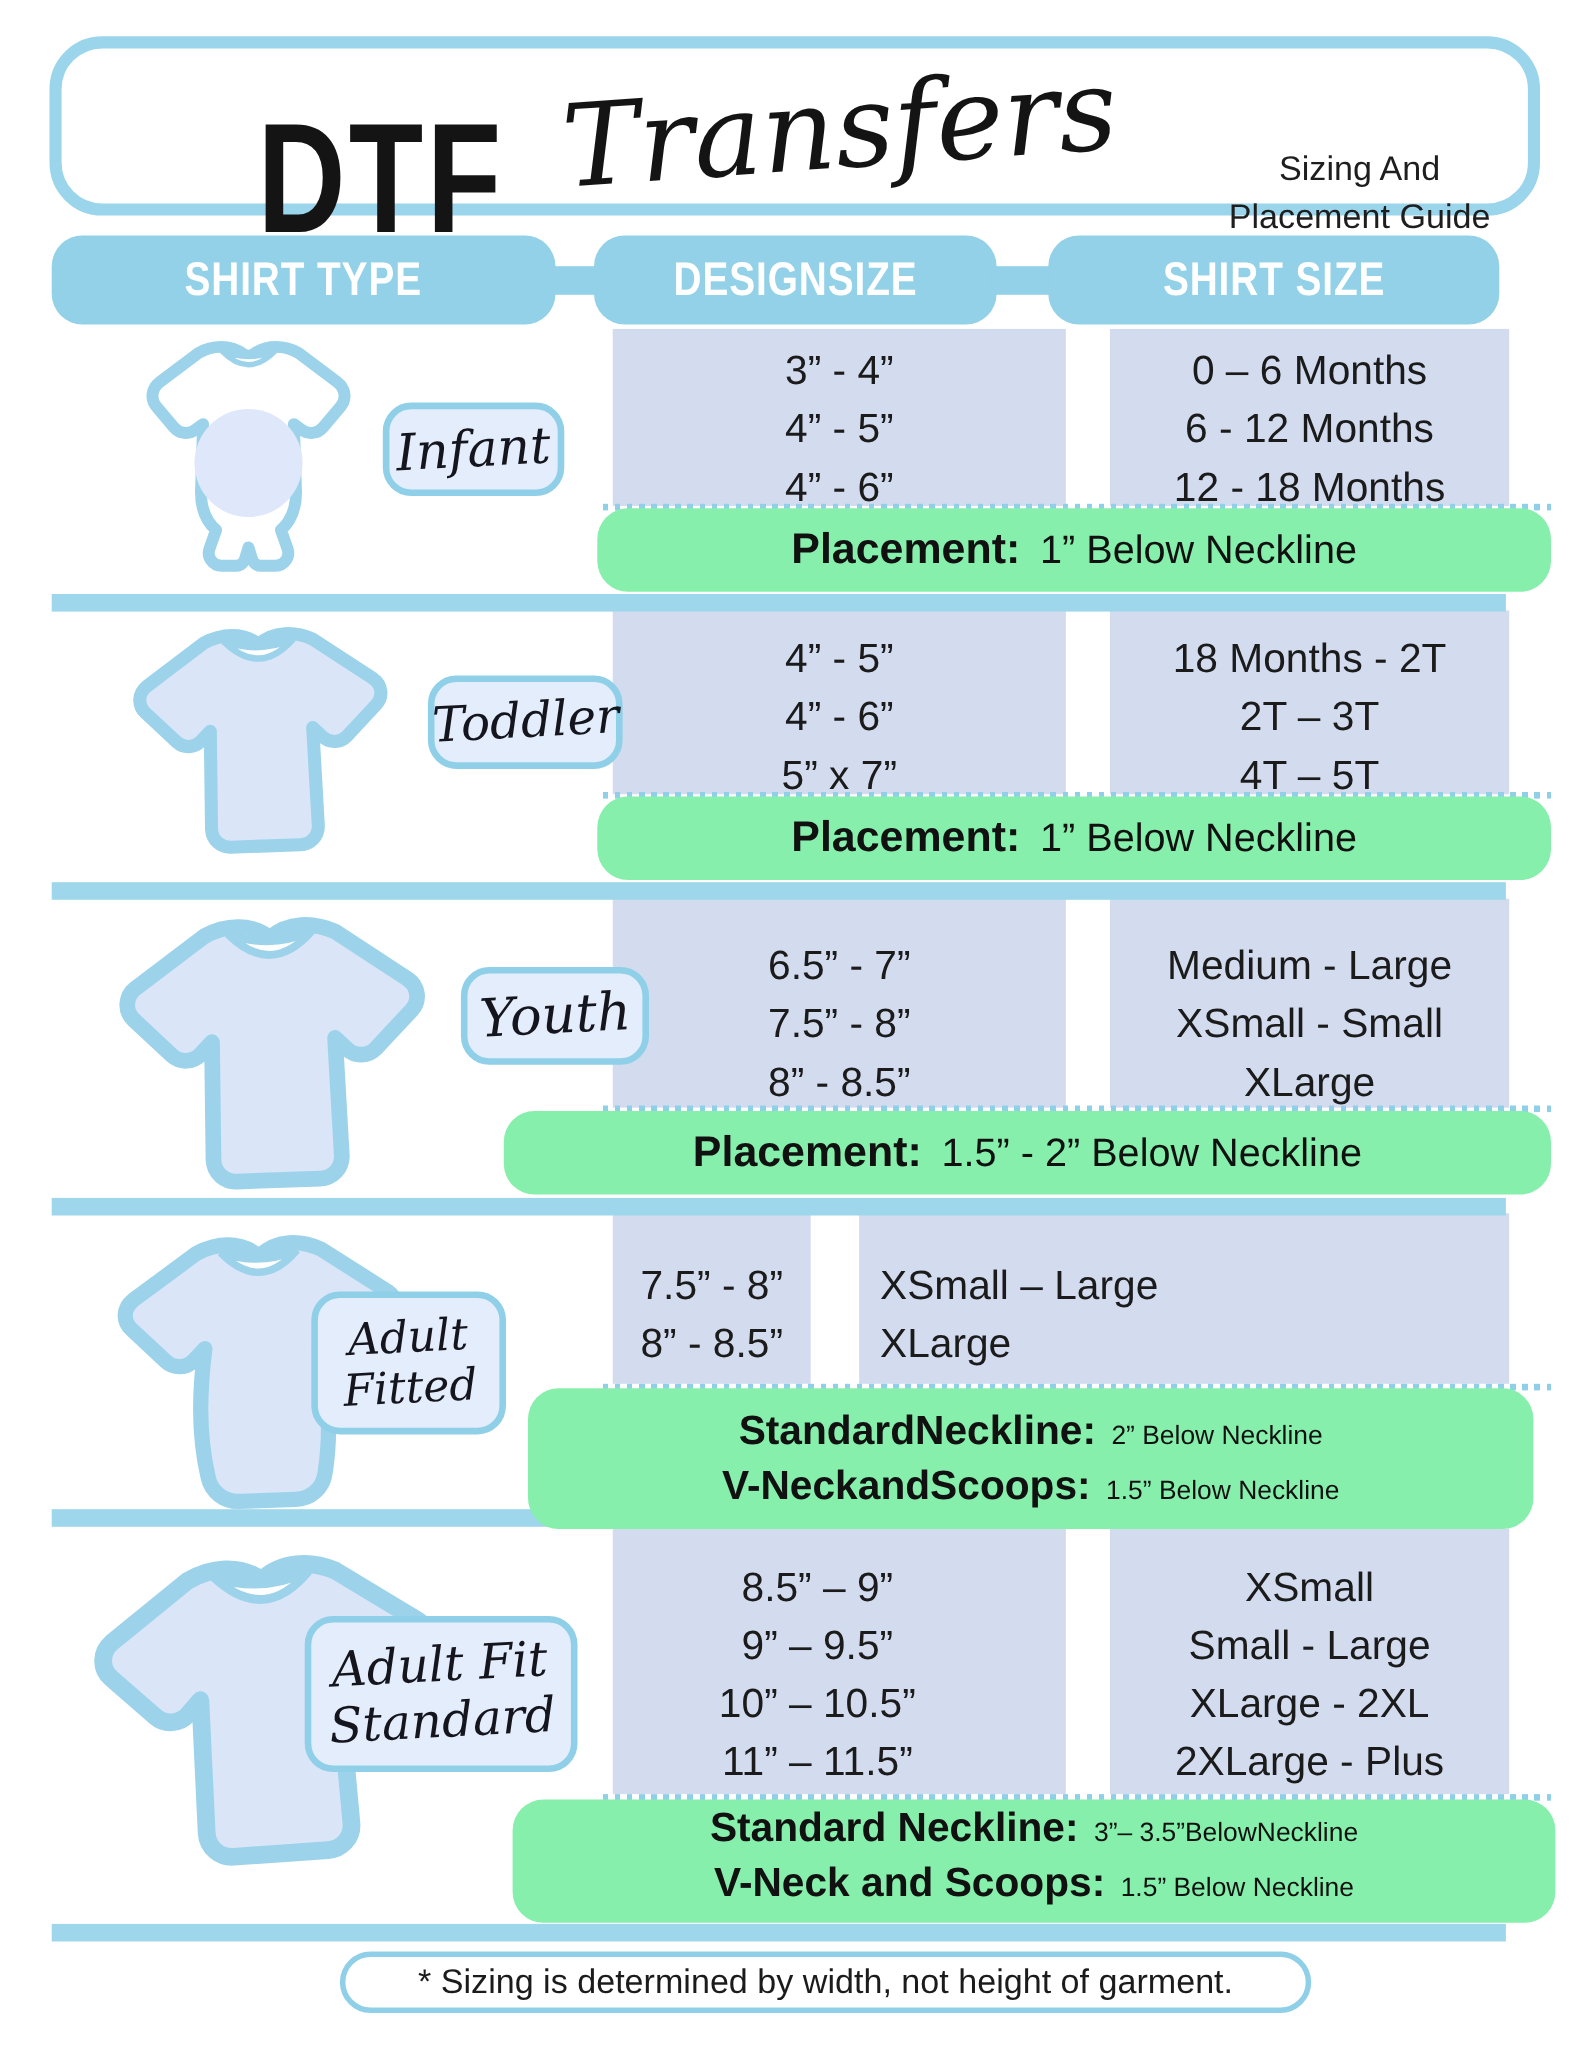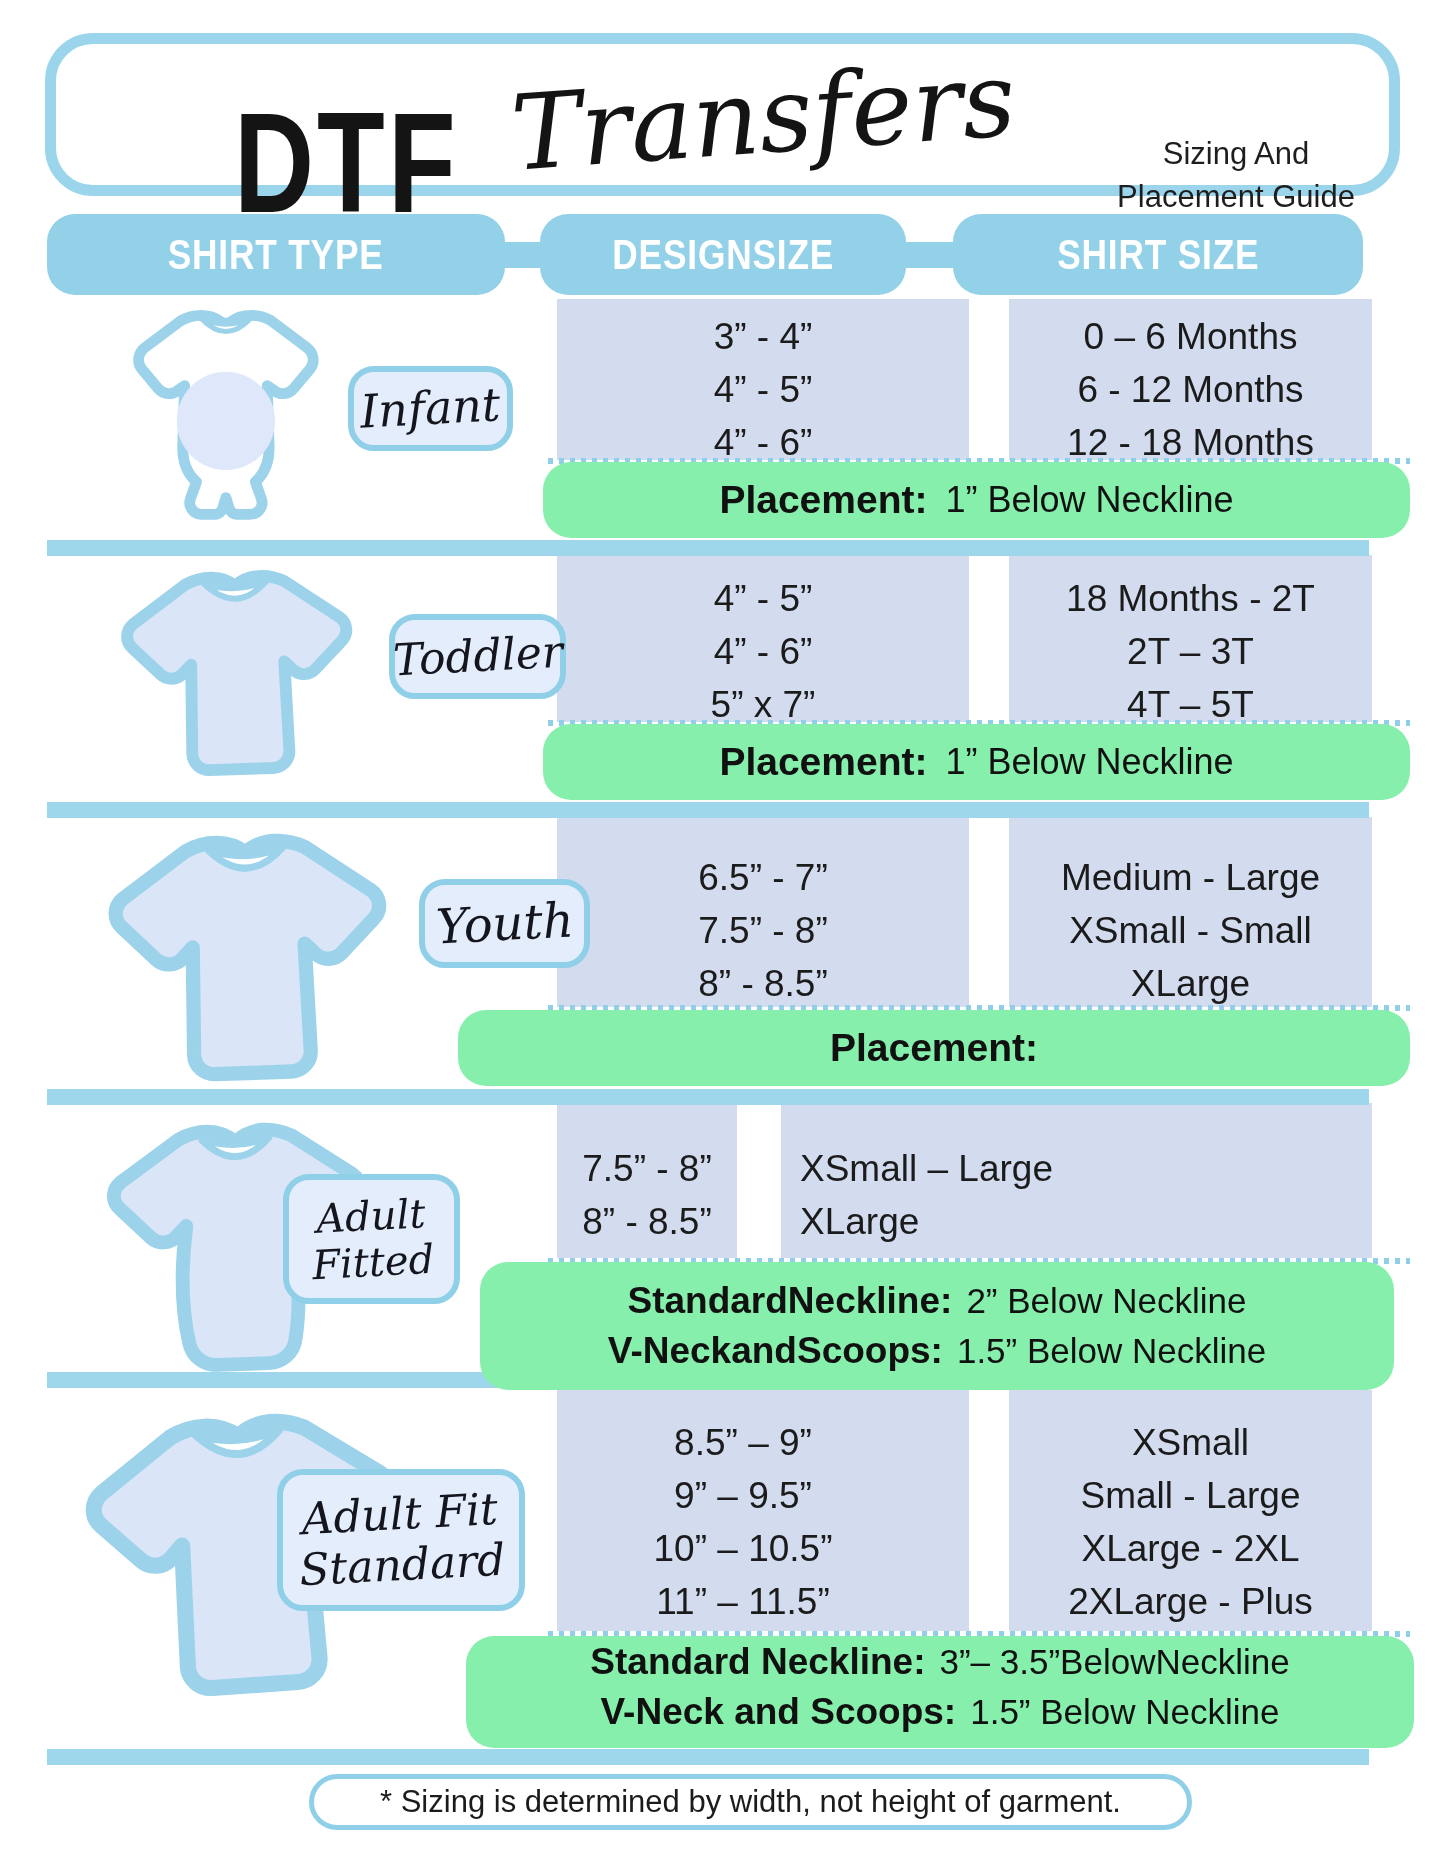--- a/index.html
+++ b/index.html
@@ -36,21 +36,21 @@
   .col-text .line{height:53px;line-height:53px;text-align:center;white-space:nowrap;}
   .dotted{position:absolute;left:548px;width:862px;height:6px;
           background-image:repeating-linear-gradient(90deg,#8fd0e8 0 5px,transparent 5px 11px);}
   .place-band{position:absolute;background:#86efac;border-radius:28px;z-index:2;color:#111;
               display:flex;align-items:center;justify-content:center;gap:18px;}
   .place-label{font-weight:bold;font-size:39px;white-space:nowrap;}
   .place-value{font-size:36px;white-space:nowrap;}
   .place-band.multi{flex-direction:column;gap:8px;}
   .place-line{display:flex;gap:14px;align-items:baseline;justify-content:center;}
   .place-band.multi .place-label{font-size:37px;}
-  .place-band.multi .place-value{font-size:35px;}
+  .place-band.multi .place-value{font-size:24px;}
   .divider{position:absolute;left:47px;width:1322px;height:16px;background:#9ed7ec;z-index:1;}
   .type-pill{position:absolute;background:#e4edfc;border:6px solid #8fcfe7;border-radius:26px;
              display:flex;align-items:center;justify-content:center;z-index:3;box-sizing:border-box;}
   .type-label{font-family:"DejaVu Serif",serif;font-style:italic;color:#15151e;
               white-space:pre-line;text-align:center;line-height:1.15;transform:rotate(-3deg);}
   .shirt{position:absolute;z-index:1;}
 
   
   .r1-pm{left:557px;top:299px;width:412px;height:161px;}
   .r1-pr{left:1009px;top:299px;width:363px;height:161px;}
@@ -210,20 +210,21 @@
     <div class="line">8” - 8.5”</div>
   </div>
   <div class="col-text r3-shirt">
     <div class="line">Medium - Large</div>
     <div class="line">XSmall - Small</div>
     <div class="line">XLarge</div>
   </div>
   <div class="dotted r3-dot"></div>
   <div class="place-band r3-band">
     <span class="place-label">Placement:</span>
+    <span class="place-value">1.5” - 2” Below Neckline</span>
   </div>
   <div class="divider r3-div"></div>
 
   <div class="panel r4-pm"></div>
   <div class="panel r4-pr"></div>
   <div class="shirt r4-svg">
     <svg viewBox="0 0 260 230" width="100%" height="100%">
       <path d="M130 26 C116 13 97 14 81 22 L30 57 C22 63 21 73 28 80 L54 106 C60 112 70 112 76 106 L85 97 C80 128 77 162 84 198 C86 210 96 218 108 218 L152 218 C164 218 174 210 176 198 C183 162 180 128 175 97 L184 106 C190 112 200 112 206 106 L232 80 C239 73 238 63 230 57 L179 22 C163 14 144 13 130 26 Z" fill="#dbe5f8" stroke="#9cd3ea" stroke-width="12" stroke-linejoin="round"></path>
       <path d="M100 22 Q130 55 160 22 Q130 34 100 22 Z" fill="#ffffff" stroke="#9cd3ea" stroke-width="6"></path>
     </svg>

